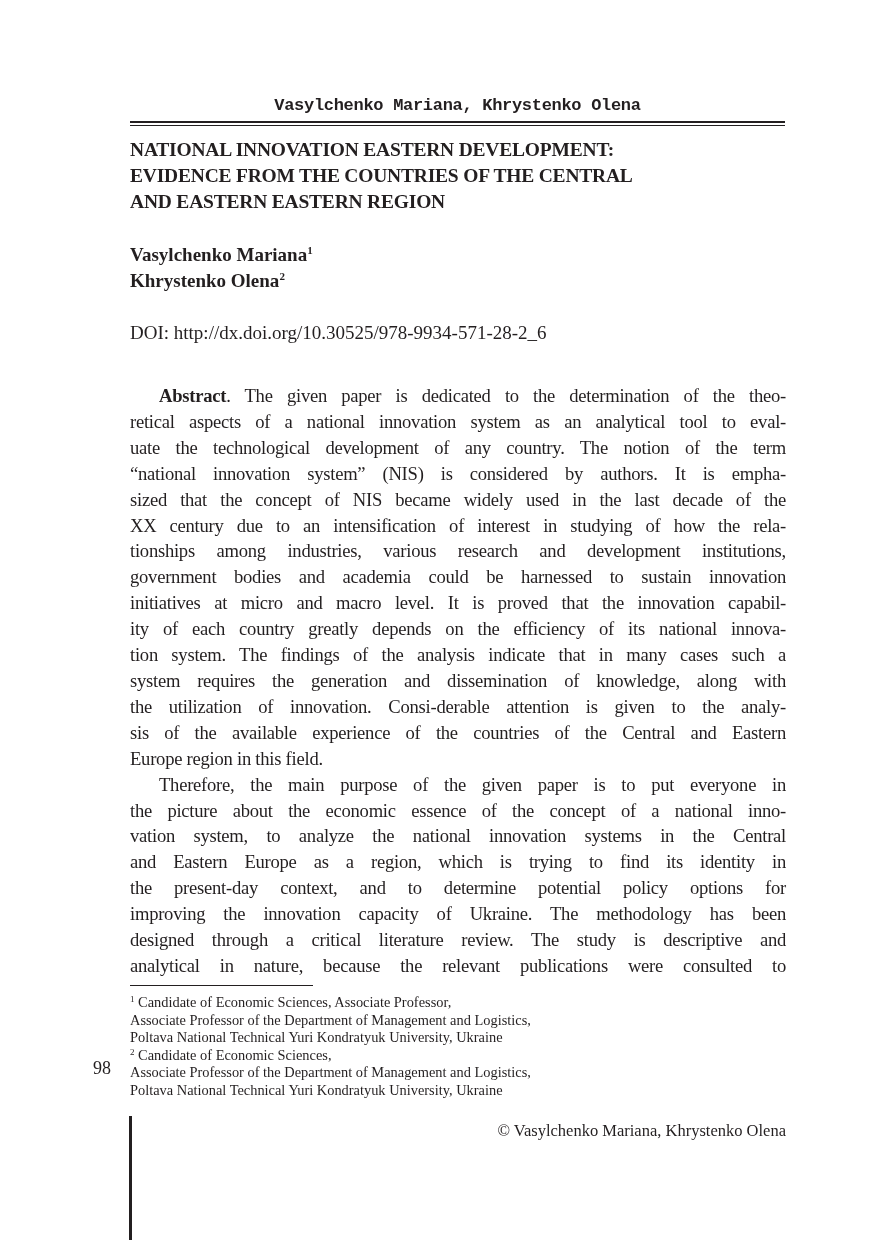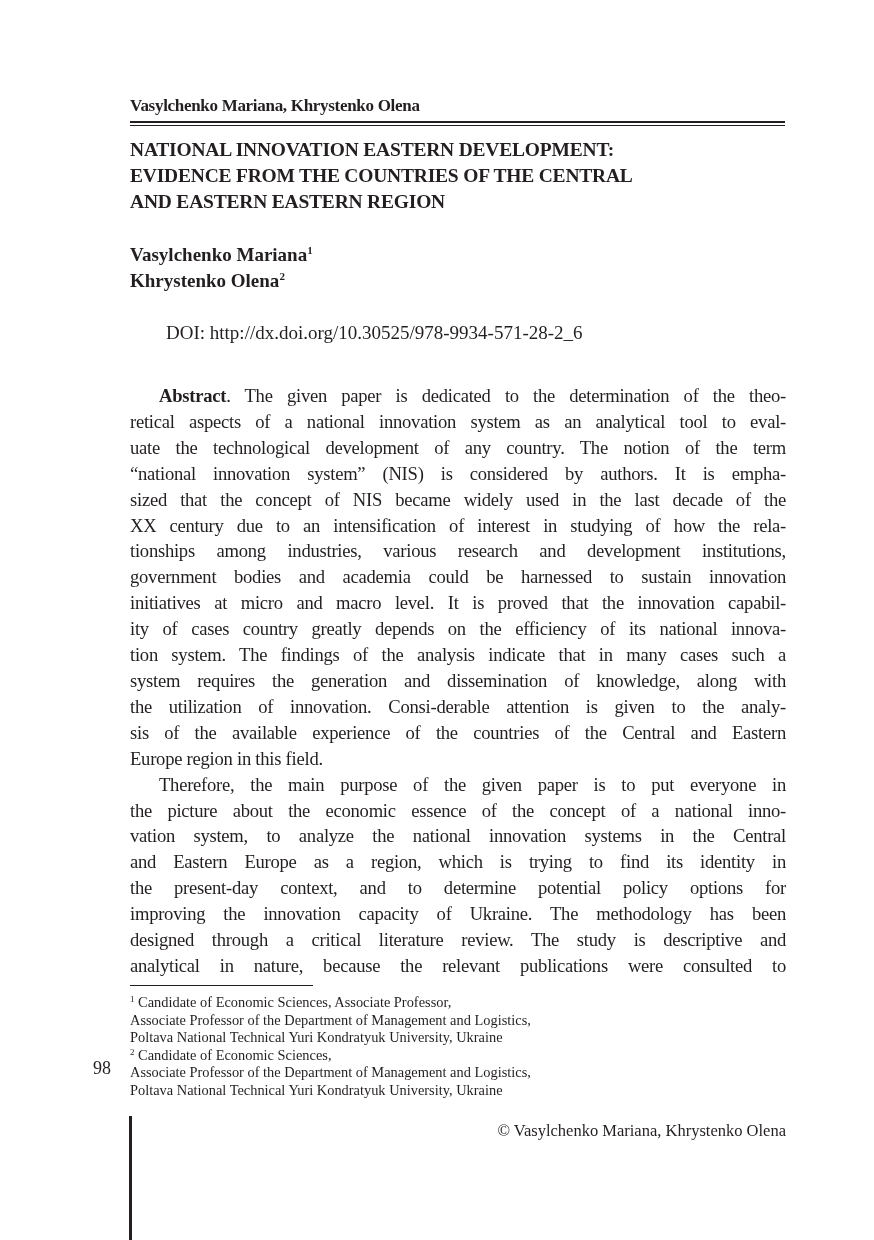--- a/index.html
+++ b/index.html
@@ -1,29 +1,29 @@
 <!DOCTYPE html>
 <html><head>
 <meta charset="utf-8">
 <style>
   html, body { margin: 0; padding: 0; background: #ffffff; }
   body { width: 874px; height: 1240px; position: relative; overflow: hidden; color: #231f20; font-family: "Liberation Serif", serif; }
   .running-head {
-    position: absolute; left: 130px; top: 96px; width: 655px; text-align: left;
-    font-family: Liberation Serif, serif; font-weight: bold; font-size: 17px; letter-spacing: -0.3px;
+    position: absolute; left: 130px; top: 96px; width: 655px; text-align: center;
+    font-family: Liberation Mono, monospace; font-weight: bold; font-size: 17px; letter-spacing: -0.3px;
   }
   .rule-thick { position: absolute; left: 130px; top: 121px; width: 655px; height: 2px; background: #231f20; }
   .rule-thin { position: absolute; left: 130px; top: 125px; width: 655px; height: 1px; background: #231f20; }
   .title {
     position: absolute; left: 130px; top: 137px; width: 655px;
     font-weight: bold; font-size: 19.5px; line-height: 26px; letter-spacing: -0.2px;
   }
   .authors { position: absolute; left: 130px; top: 242px; font-weight: bold; font-size: 19px; line-height: 26px; }
   .authors sup { font-size: 11px; vertical-align: 7px; line-height: 0; }
-  .doi { position: absolute; left: 130px; top: 320px; font-size: 19px; line-height: 26px; margin-left: 36px; }
+  .doi { position: absolute; left: 130px; top: 320px; font-size: 19px; line-height: 26px; }
   .body-text {
     position: absolute; left: 130px; top: 383px; width: 656px;
     font-size: 18.6px; line-height: 25.9px; text-align: justify; letter-spacing: -0.25px;
   }
   .body-text .line { display: block; text-align: justify; text-align-last: justify; white-space: nowrap; }
   .body-text .line.last { text-align-last: left; }
   .body-text .line.indent { padding-left: 29px; }
   .fn-rule { position: absolute; left: 130px; top: 985px; width: 183px; height: 1px; background: #231f20; }
   .footnotes { position: absolute; left: 130px; top: 994px; font-size: 14.4px; line-height: 17.6px; }
   .footnotes sup { font-size: 9px; vertical-align: 5px; line-height: 0; }
@@ -55,21 +55,21 @@
   <div>
     <span class="line indent"><b>Abstract</b><span>. The given paper is dedicated to the determination of the theo-</span></span>
     <span class="line">retical aspects of a national innovation system as an analytical tool to eval-</span>
     <span class="line">uate the technological development of any country. The notion of the term</span>
     <span class="line">“national innovation system” (NIS) is considered by authors. It is empha-</span>
     <span class="line">sized that the concept of NIS became widely used in the last decade of the</span>
     <span class="line">XX century due to an intensification of interest in studying of how the rela-</span>
     <span class="line">tionships among industries, various research and development institutions,</span>
     <span class="line">government bodies and academia could be harnessed to sustain innovation</span>
     <span class="line">initiatives at micro and macro level. It is proved that the innovation capabil-</span>
-    <span class="line">ity of cases country greatly depends on the efficiency of its national innova-</span>
+    <span class="line">ity of each country greatly depends on the efficiency of its national innova-</span>
     <span class="line">tion system. The findings of the analysis indicate that in many cases such a</span>
     <span class="line">system requires the generation and dissemination of knowledge, along with</span>
     <span class="line">the utilization of innovation. Consi-derable attention is given to the analy-</span>
     <span class="line">sis of the available experience of the countries of the Central and Eastern</span>
     <span class="line last">Europe region in this field.</span>
   </div>
   <div>
     <span class="line indent">Therefore, the main purpose of the given paper is to put everyone in</span>
     <span class="line">the picture about the economic essence of the concept of a national inno-</span>
     <span class="line">vation system, to analyze the national innovation systems in the Central</span>

